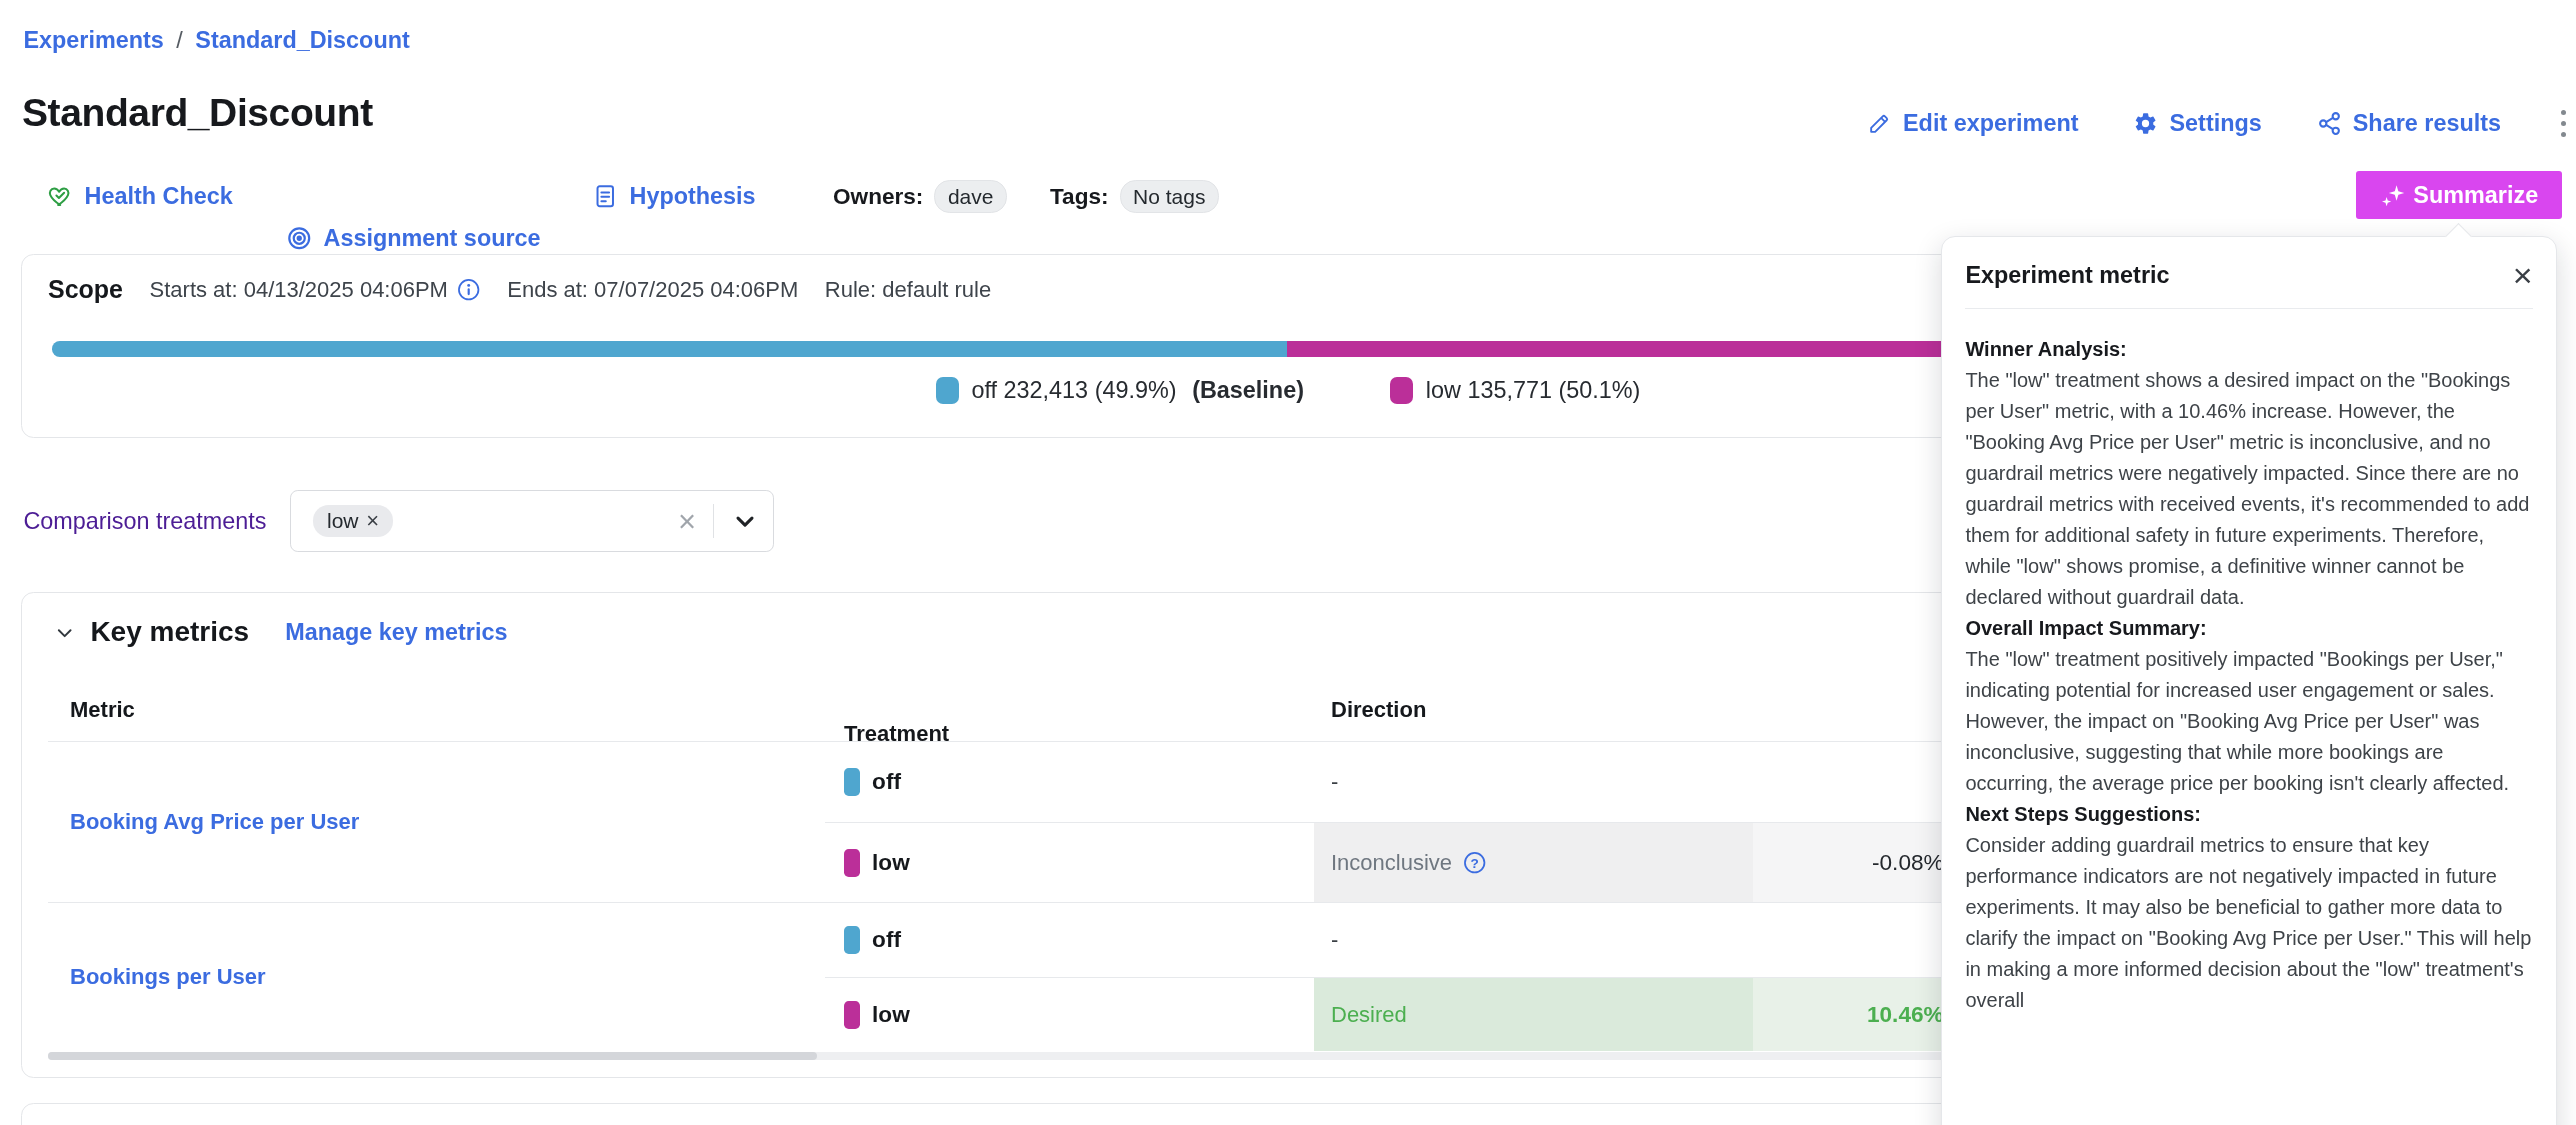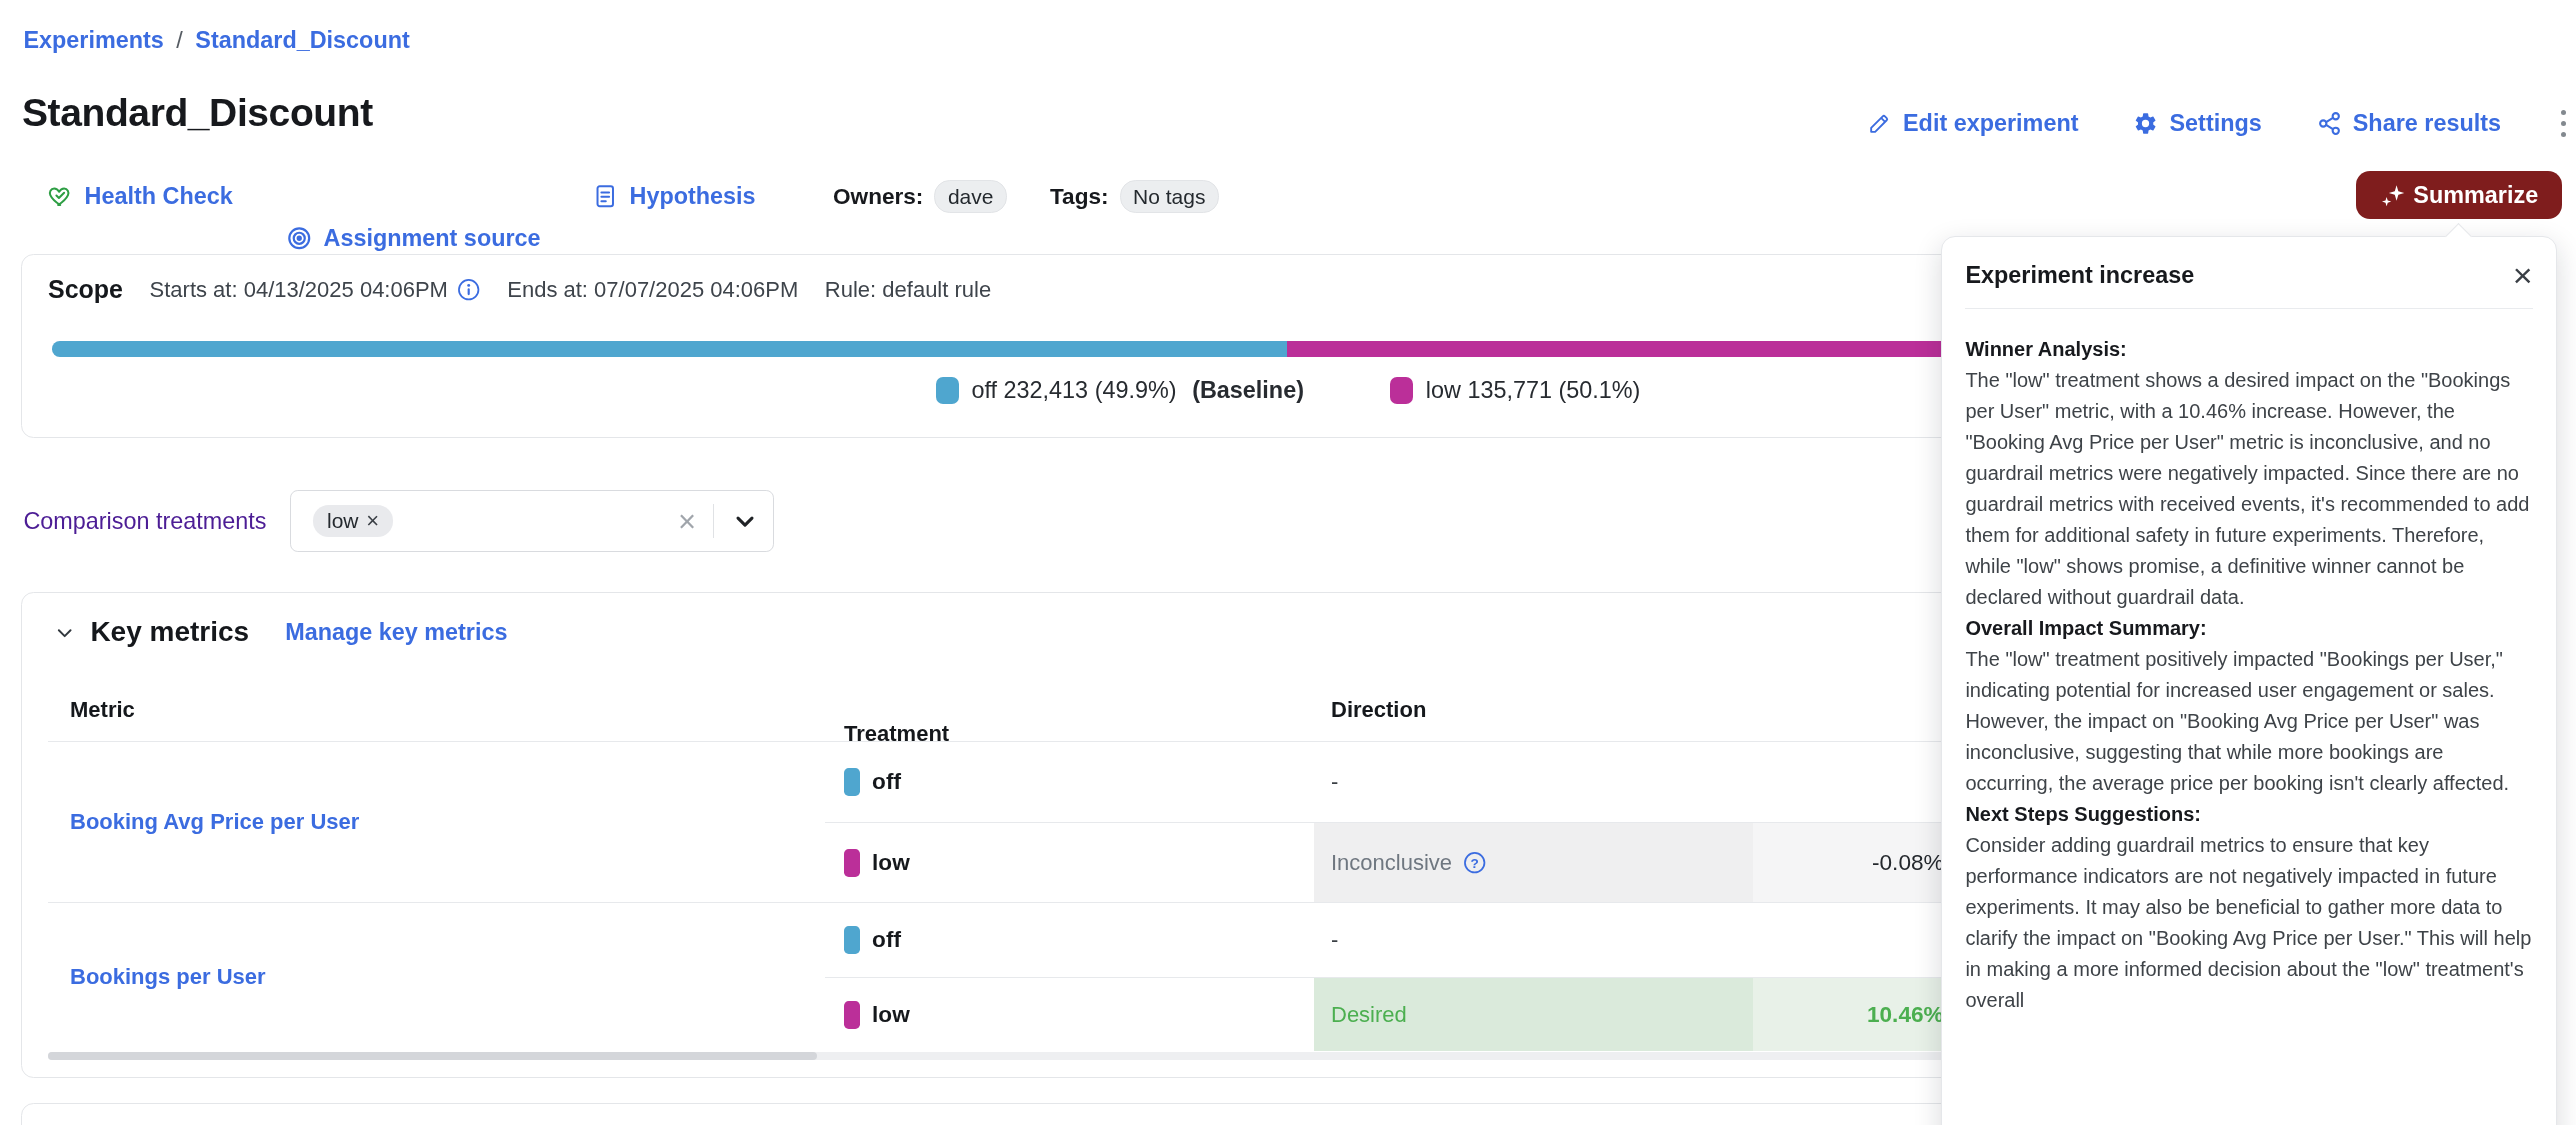--- a/index.html
+++ b/index.html
@@ -22,22 +22,22 @@
 
   
   .meta-bar { position:absolute; left:0; top:178px; height:37px; width:100%; }
   .meta-group { position:absolute; top:0; height:37px; display:flex; align-items:center; gap:11px; font-size:23.4px; }
   .meta-link { font-weight:600; color:#3b6ce0; }
   .meta-label { font-weight:700; color:#17191d; font-size:22.6px; }
   .pill { background:#eceef0; border:0.8px solid #e2e4e7; border-radius:15.6px; padding:3.1px 12.5px; font-size:21px; color:#24292e; }
   .mg-health { left:47px; } .mg-assign { left:286px;margin-top:42px; } .mg-hypo { left:592px; }
   .mg-owners { left:833px; } .mg-tags { left:1050px; }
 
-  .summarize-btn { position:absolute; left:2356px; top:171px; width:206px; height:48px; background:#7f1d1d;
-    border-radius:14px; display:flex; align-items:center; justify-content:center; gap:7px; color:#fff;
+  .summarize-btn { position:absolute; left:2356px; top:171px; width:206px; height:48px; background:#d946ef;
+    border-radius:3px; display:flex; align-items:center; justify-content:center; gap:7px; color:#fff;
     font-size:23.4px; font-weight:600; cursor:pointer; z-index:5; }
 
   
   .card { background:#fff; border:0.8px solid #e4e6e9; border-radius:12.5px; position:absolute; }
   .scope-card { left:21px; top:254px; width:2534px; height:184px; }
   .scope-row { position:absolute; left:26px; top:20px; display:flex; align-items:center; column-gap:26.5px; }
   .scope-title { font-size:25px; font-weight:700; color:#15181c; }
   .scope-item { font-size:22px; color:#3e444b; display:flex; align-items:center; }
   .scope-item .icon-info { margin-left:9.4px; }
   .alloc-bar { position:absolute; left:30px; top:86px; width:2475px; height:15.6px; border-radius:7.8px; overflow:hidden; display:flex; }
@@ -351,21 +351,21 @@
   <div class="km-scroll">
     <div class="km-scroll-thumb"></div>
   </div>
 </div>
 
 <div class="card bottom-card"></div>
 
 <div class="summary-panel">
   <div class="panel-notch"></div>
   <div class="panel-head">
-    <span class="panel-title">Experiment increase</span>
+    <span class="panel-title">Experiment metric</span>
     <span class="panel-close">×</span>
   </div>
   <div class="panel-divider"></div>
   <div class="panel-body">
     <p class="sec">
       <b>Winner Analysis:</b><br>
       <span>The "low" treatment shows a desired impact on the "Bookings per User" metric, with a 10.46% increase. However, the "Booking Avg Price per User" metric is inconclusive, and no guardrail metrics were negatively impacted. Since there are no guardrail metrics with received events, it's recommended to add them for additional safety in future experiments. Therefore, while "low" shows promise, a definitive winner cannot be declared without guardrail data.</span>
     </p>
     <p class="sec">
       <b>Overall Impact Summary:</b><br>

